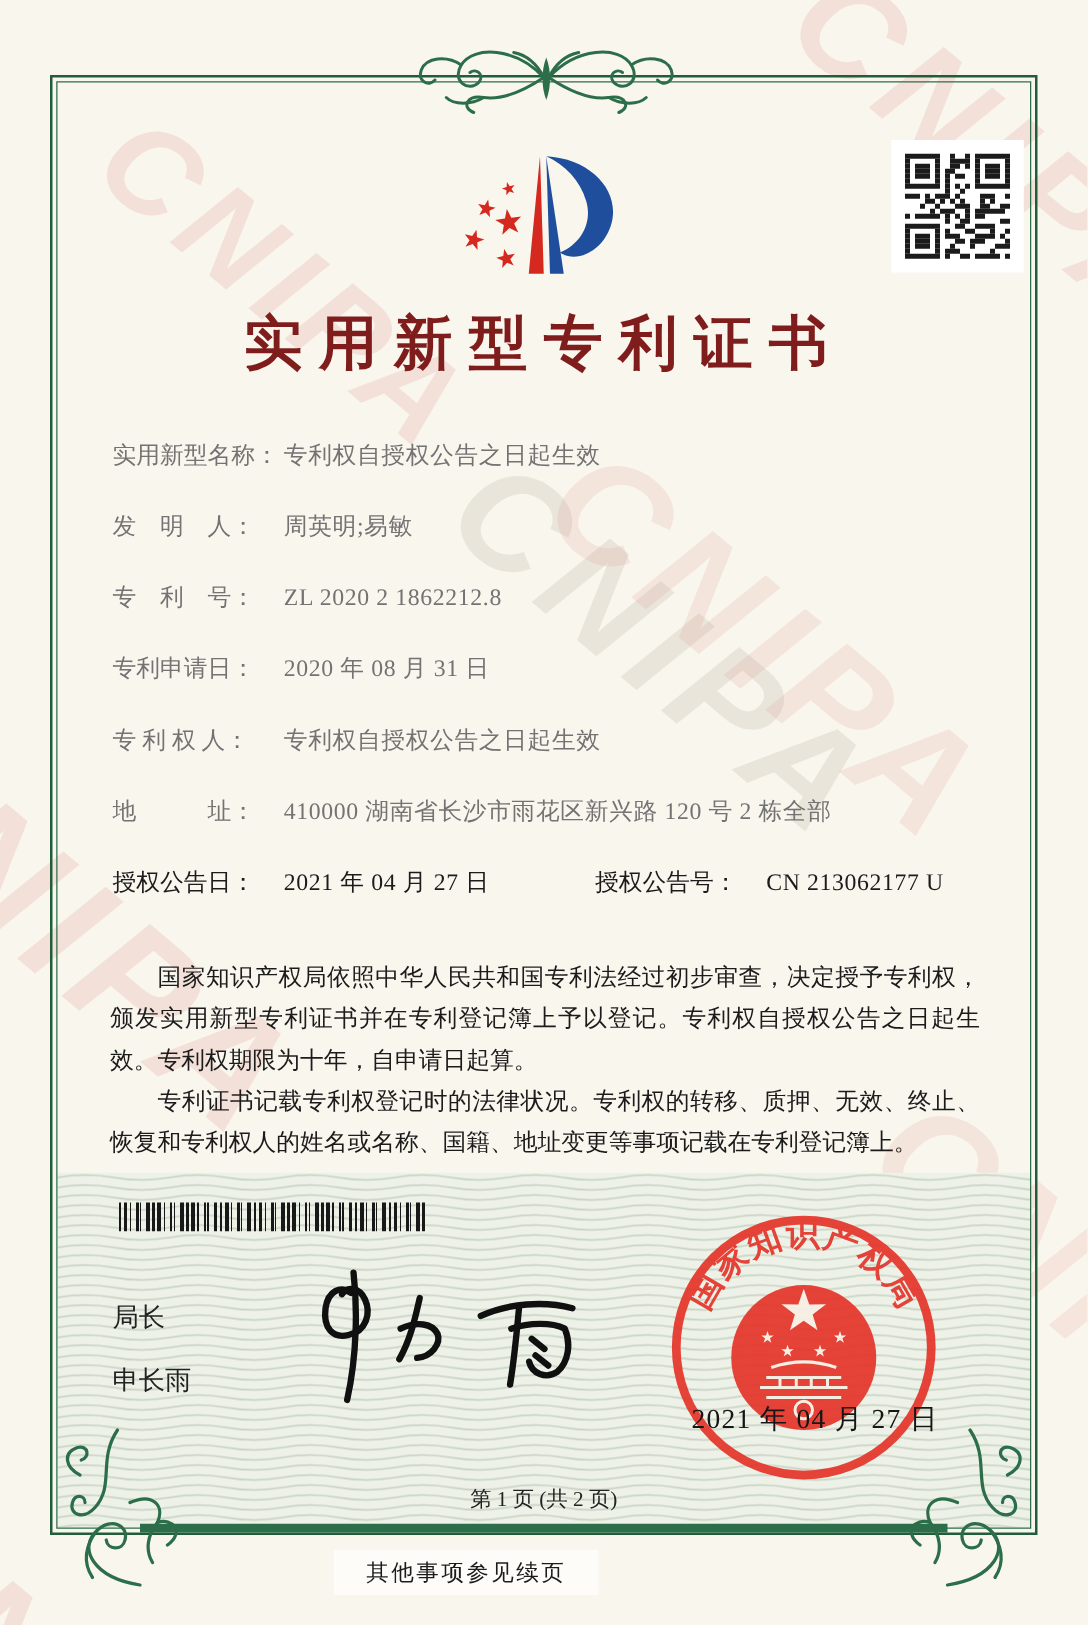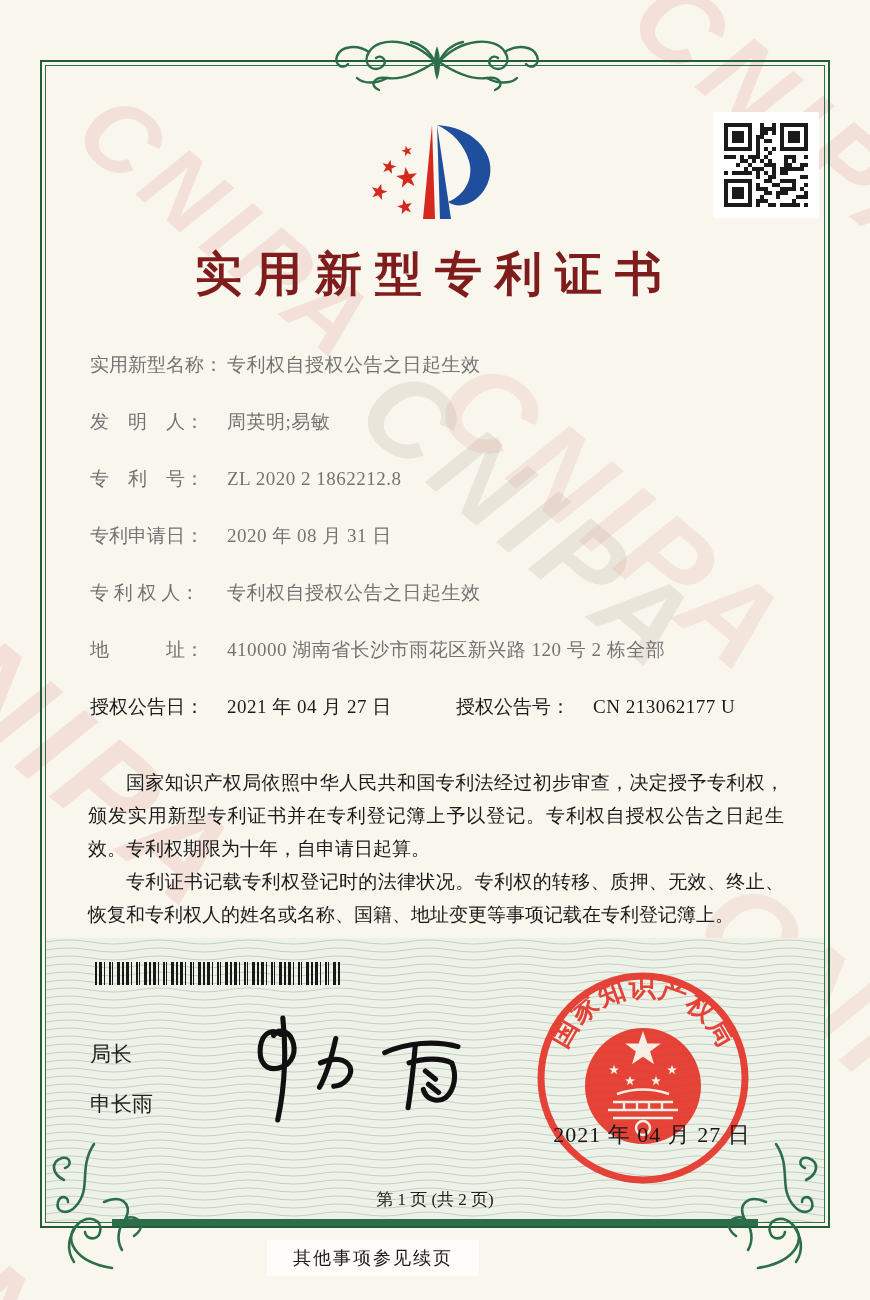--- a/index.html
+++ b/index.html
@@ -36,21 +36,21 @@
   .title{position:absolute;left:0;top:243px;width:870px;text-align:center;
          font-size:47px;font-weight:bold;letter-spacing:13px;color:#7f1d1d;z-index:6;}
 
   
   .fields{position:absolute;left:90px;top:353px;width:700px;z-index:6;}
   .frow{display:flex;font-size:19px;color:#737373;line-height:24px;margin-bottom:33px;}
   .flabel{flex:0 0 137px;white-space:nowrap;}
   .fvalue{white-space:nowrap;letter-spacing:0.5px;}
   .grant-row{display:flex;font-size:19px;color:#1b1b1b;line-height:24px;}
   .grant-pair1{flex:0 0 366px;display:flex;}
-  .grant-pair2{display:flex;}
+  .grant-pair2{display:flex;margin-left:20px;}
 
   
   .body-text{position:absolute;left:88px;top:766px;width:696px;z-index:6;
              font-size:19px;line-height:33px;color:#1b1b1b;text-align:justify;}
   .body-text p{margin:0;text-indent:2em;}
 
   
   .barcode{position:absolute;left:95px;top:962px;width:246px;height:23px;z-index:6;
     background:repeating-linear-gradient(90deg,
       #181818 0 2px, rgba(0,0,0,0) 2px 4px,

